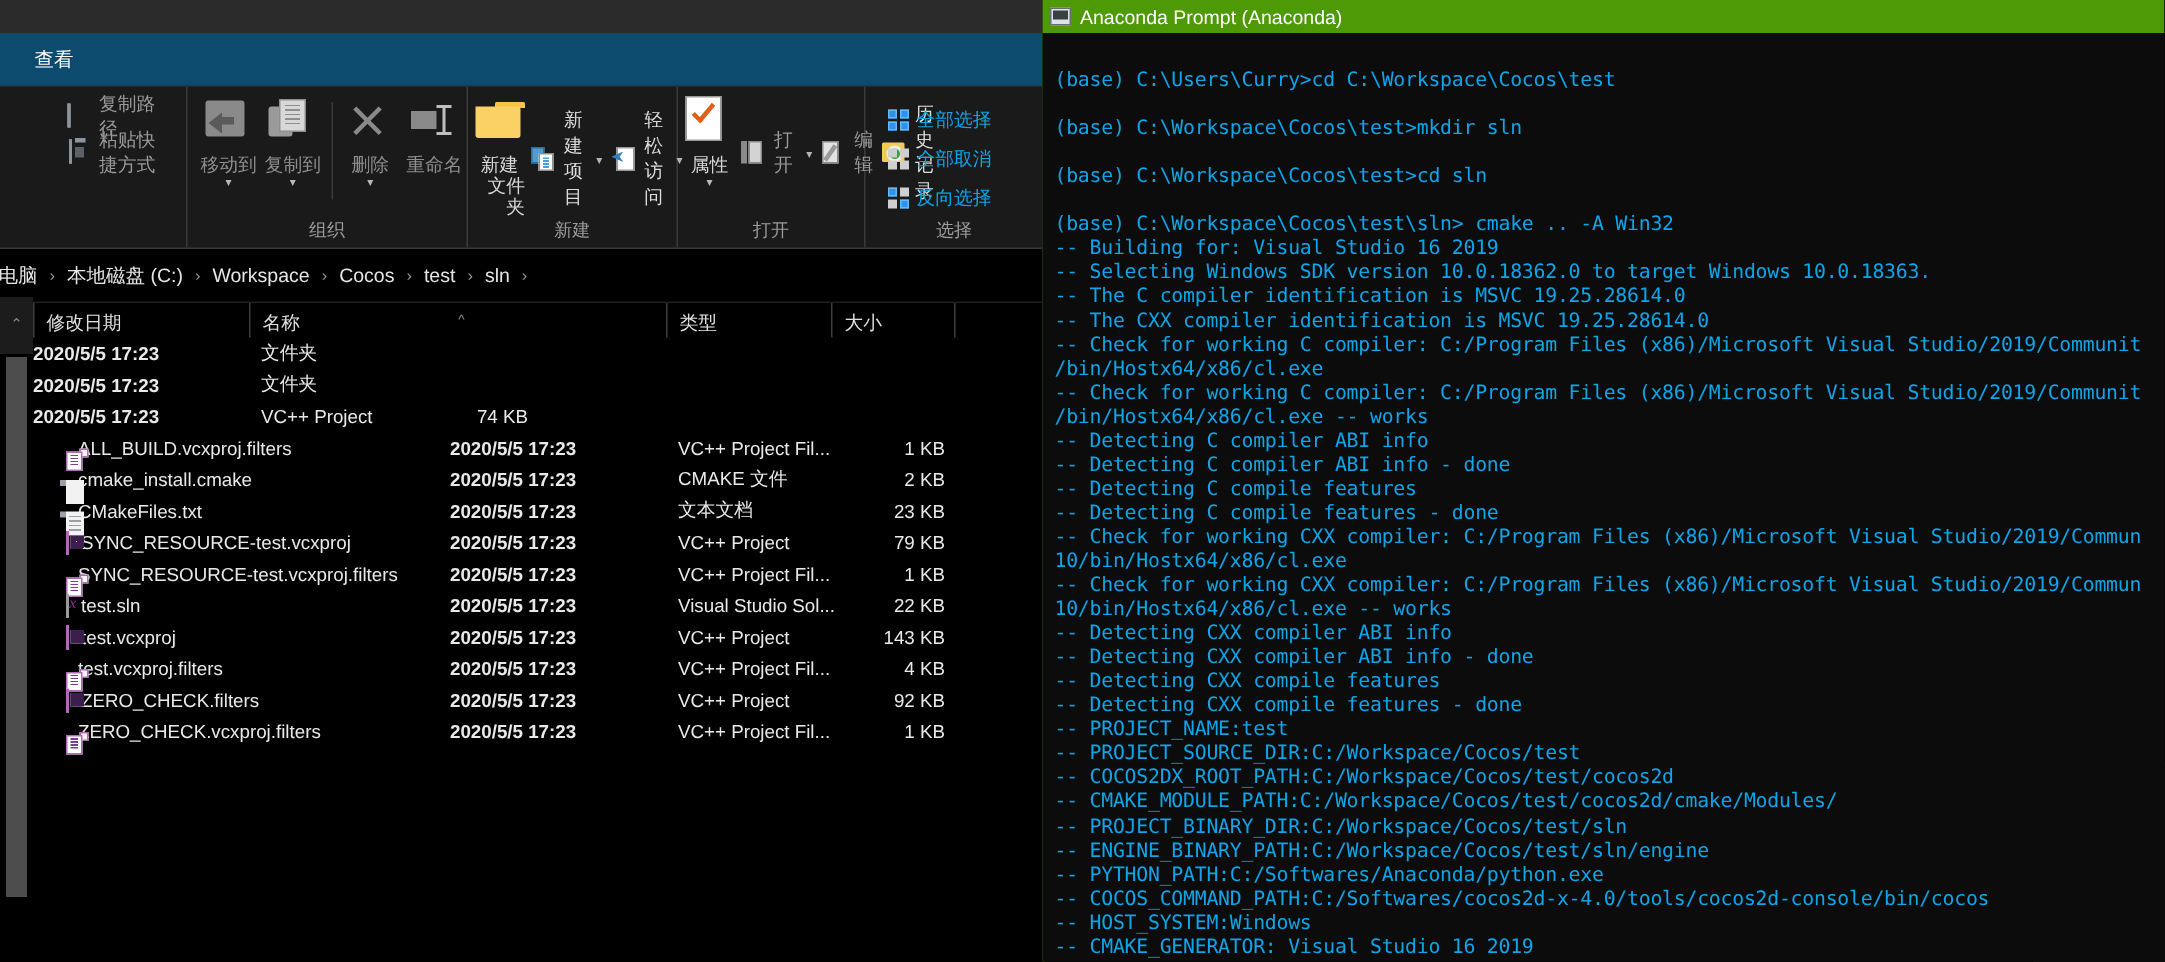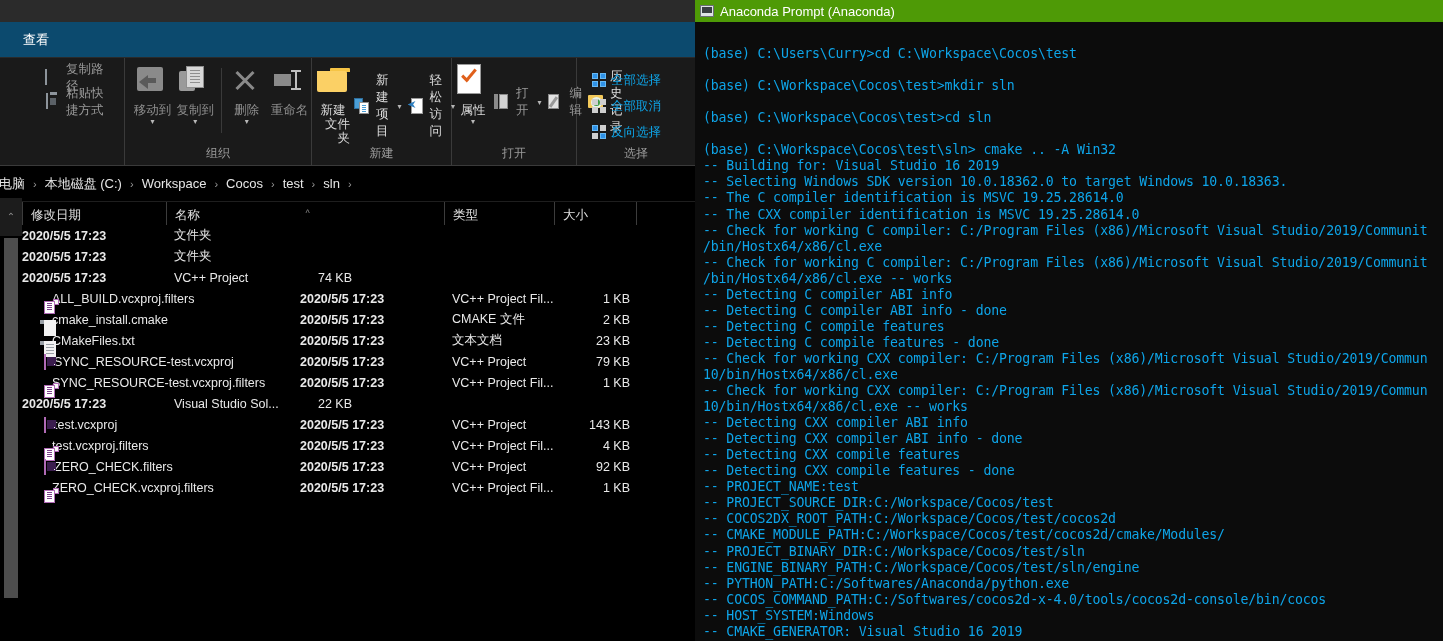--- a/index.html
+++ b/index.html
@@ -473,20 +473,24 @@
         <div class="frow">
           <div class="fname">
             <span><span class="flt-ico"><span class="d"></span><span class="b"></span><span class="c"></span></span></span>
             <span class="nowrap">SYNC_RESOURCE-test.vcxproj.filters</span>
           </div>
           <div class="fdate nowrap">2020/5/5 17:23</div>
           <div class="ftype nowrap">VC++ Project Fil...</div>
           <div class="fsize nowrap">1 KB</div>
         </div>
         <div class="frow">
+          <div class="fname">
+            <span><span class="sln-ico"></span></span>
+            <span class="nowrap">test.sln</span>
+          </div>
           <div class="fdate nowrap">2020/5/5 17:23</div>
           <div class="ftype nowrap">Visual Studio Sol...</div>
           <div class="fsize nowrap">22 KB</div>
         </div>
         <div class="frow">
           <div class="fname">
             <span><span class="vcx-ico"></span></span>
             <span class="nowrap">test.vcxproj</span>
           </div>
           <div class="fdate nowrap">2020/5/5 17:23</div>

